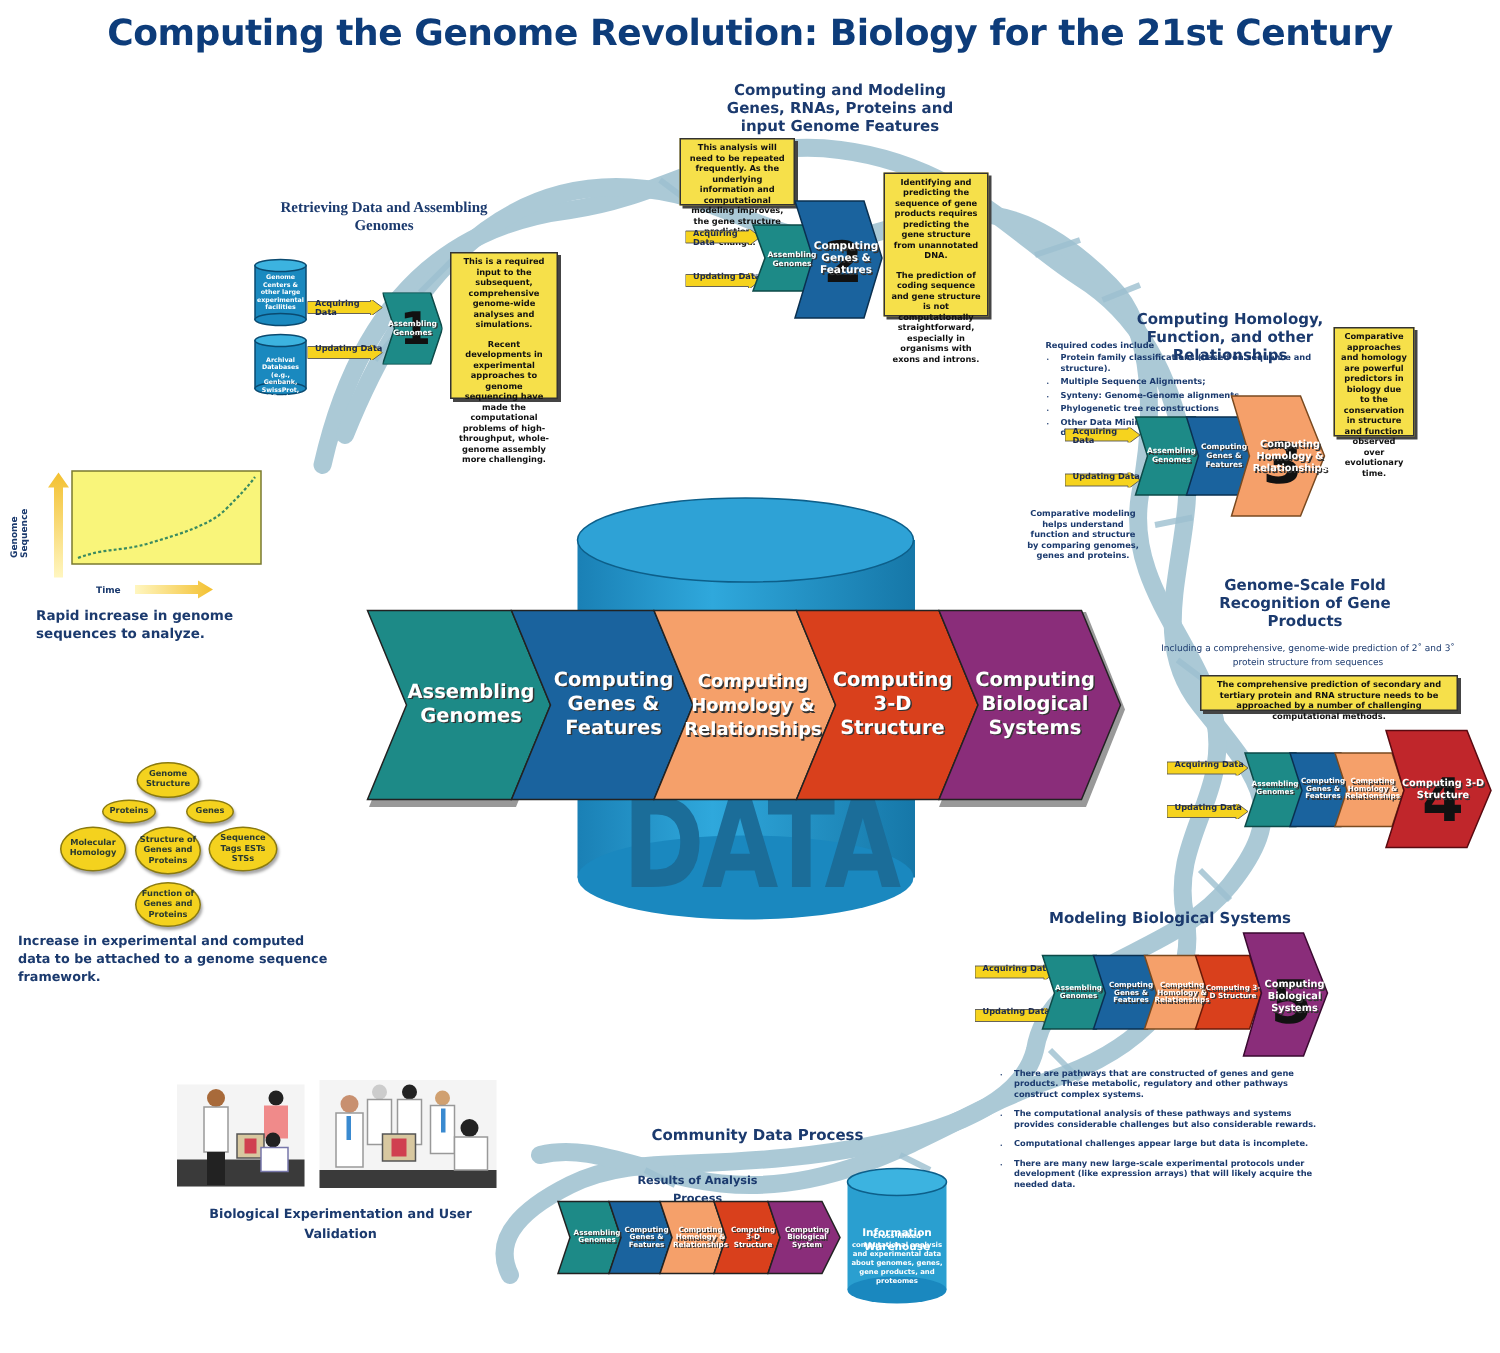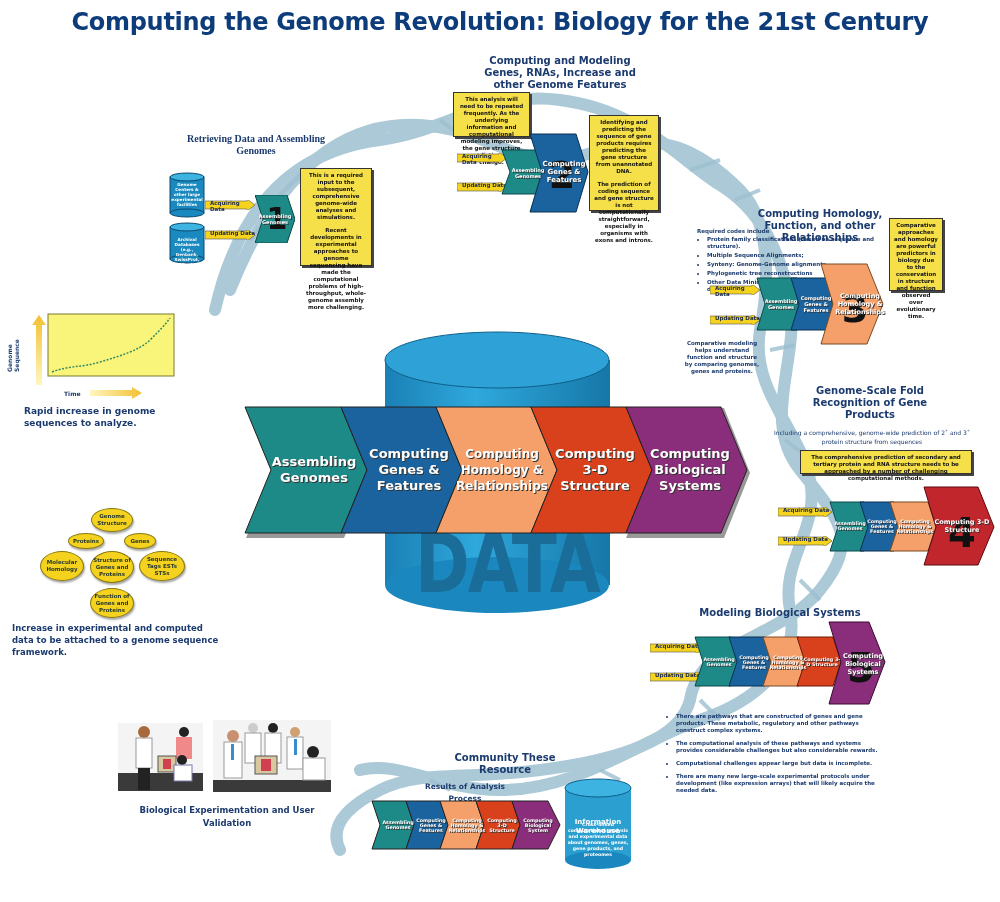--- a/index.html
+++ b/index.html
@@ -79,21 +79,21 @@
   <polygon points="0,0 32,0 40,24 32,48 0,48 8,24" fill="#1d8a87" stroke="#0d4a48"></polygon>
   <text x="22" y="34" font-family="DejaVu Sans" font-weight="bold" font-size="30" fill="#111" text-anchor="middle">1</text>
 </svg>
 <div class="chev-label" style="left:258px;top:208px;width:34px;height:22px;font-size:5px;">Assembling Genomes</div>
 
 <div class="abs note" style="left:300px;top:168px;width:72px;height:98px;">
   <div>This is a required input to the subsequent, comprehensive genome-wide analyses and simulations.</div>
   <div style="margin-top:6px">Recent developments in experimental approaches to genome sequencing have made the computational problems of high-throughput, whole-genome assembly more challenging.</div>
 </div>
 
-<div class="abs sec-title" style="left:470px;top:55px;width:180px;">Computing and Modeling Genes, RNAs, Increase and other Genome Features</div>
+<div class="abs sec-title" style="left:470px;top:55px;width:180px;">Computing and Modeling Genes, RNAs, Proteins and input Genome Features</div>
 <div class="abs note" style="left:453px;top:92px;width:77px;height:45px;">This analysis will need to be repeated frequently. As the underlying information and computational modeling improves, the gene structure prediction will change.</div>
 <div class="abs note" style="left:589px;top:115px;width:70px;height:96px;">
   <div>Identifying and predicting the sequence of gene products requires predicting the gene structure from unannotated DNA.</div>
   <div style="margin-top:6px">The prediction of coding sequence and gene structure is not computationally straightforward, especially in organisms with exons and introns.</div>
 </div>
 <div class="arrow-tag" style="left:457px;top:153px;width:50px;">
   <svg width="50" height="10" class="abs" style="left:0;top:0">
       <polygon points="0,1 42,1 42,-1 50,5 42,11 42,9 0,9" fill="#f6d31e" stroke="#555" stroke-width="0.6"></polygon>
     </svg>
   <span class="lbl">Acquiring Data</span>
@@ -297,21 +297,21 @@
       <rect x="74" y="19" width="16" height="32" fill="#fff" stroke="#999"></rect>
       <rect x="81" y="21" width="3" height="16" fill="#3a8ad0"></rect>
     <circle cx="100" cy="34" r="6" fill="#222"></circle>
       <rect x="90" y="40" width="22" height="22" fill="#fff" stroke="#999"></rect>
     <rect x="42" y="38" width="22" height="18" fill="#d8c8a0" stroke="#555"></rect>
       <rect x="48" y="41" width="10" height="12" fill="#d04050"></rect>
   </g>
 </svg>
 <div class="abs cap" style="left:122px;top:804px;width:210px;font-size:8.5px;text-align:center;">Biological Experimentation and User Validation</div>
 
-<div class="abs sec-title" style="left:430px;top:752px;width:150px;">Community These Resource</div>
+<div class="abs sec-title" style="left:430px;top:752px;width:150px;">Community Data Process</div>
 <div class="abs sec-title" style="left:410px;top:781px;width:110px;font-size:7.5px;">Results of Analysis Process</div>
 <svg class="abs" style="left:370px;top:799px" width="195" height="52">
   <polygon points="2,2 36,2 44,26 36,50 2,50 10,26" fill="#1d8a87" stroke="#222"></polygon>
   <polygon points="36,2 70,2 78,26 70,50 36,50 44,26" fill="#1a639e" stroke="#222"></polygon>
   <polygon points="70,2 106,2 114,26 106,50 70,50 78,26" fill="#f5a06a" stroke="#222"></polygon>
   <polygon points="106,2 142,2 150,26 142,50 106,50 114,26" fill="#d9401c" stroke="#222"></polygon>
   <polygon points="142,2 178,2 190,26 178,50 142,50 150,26" fill="#8a2d7a" stroke="#222"></polygon>
 </svg>
 <div class="chev-label" style="left:380px;top:813px;width:36px;height:24px;font-size:4.8px;">Assembling Genomes</div>
 <div class="chev-label" style="left:413px;top:813px;width:36px;height:24px;font-size:4.8px;">Computing Genes &amp; Features</div>

